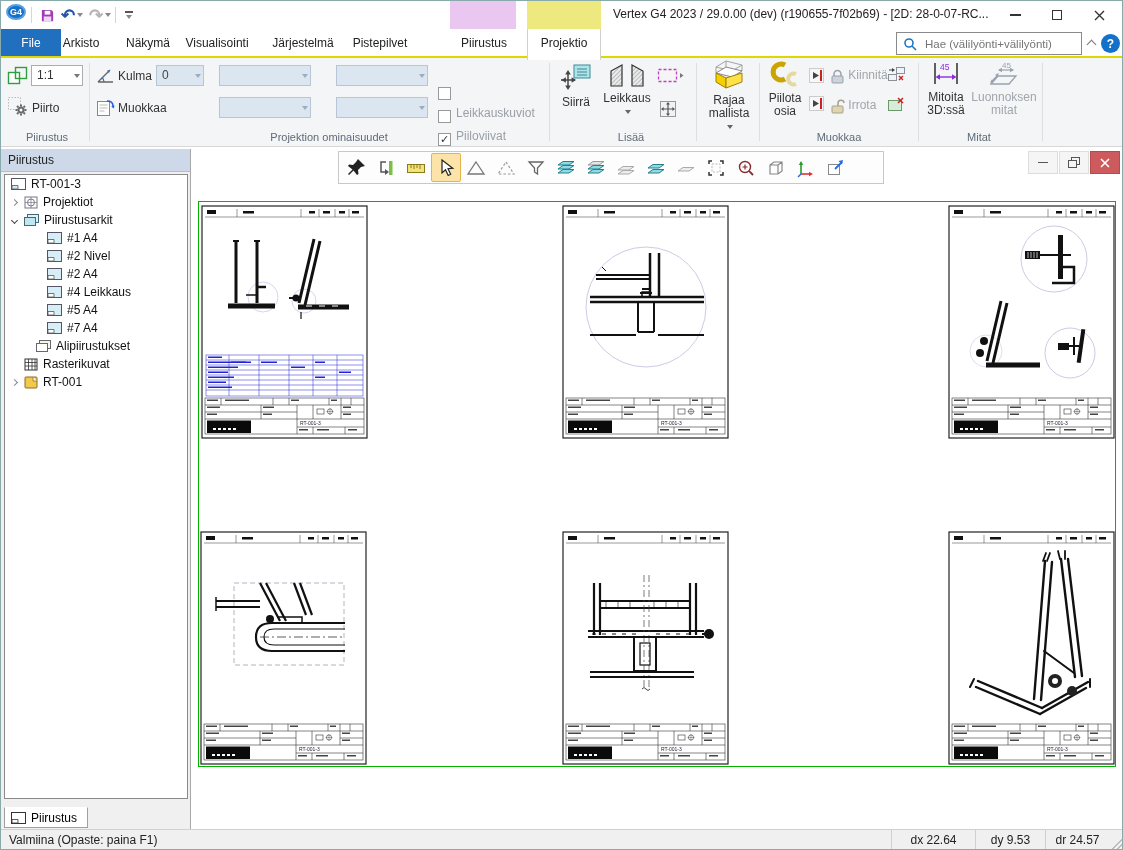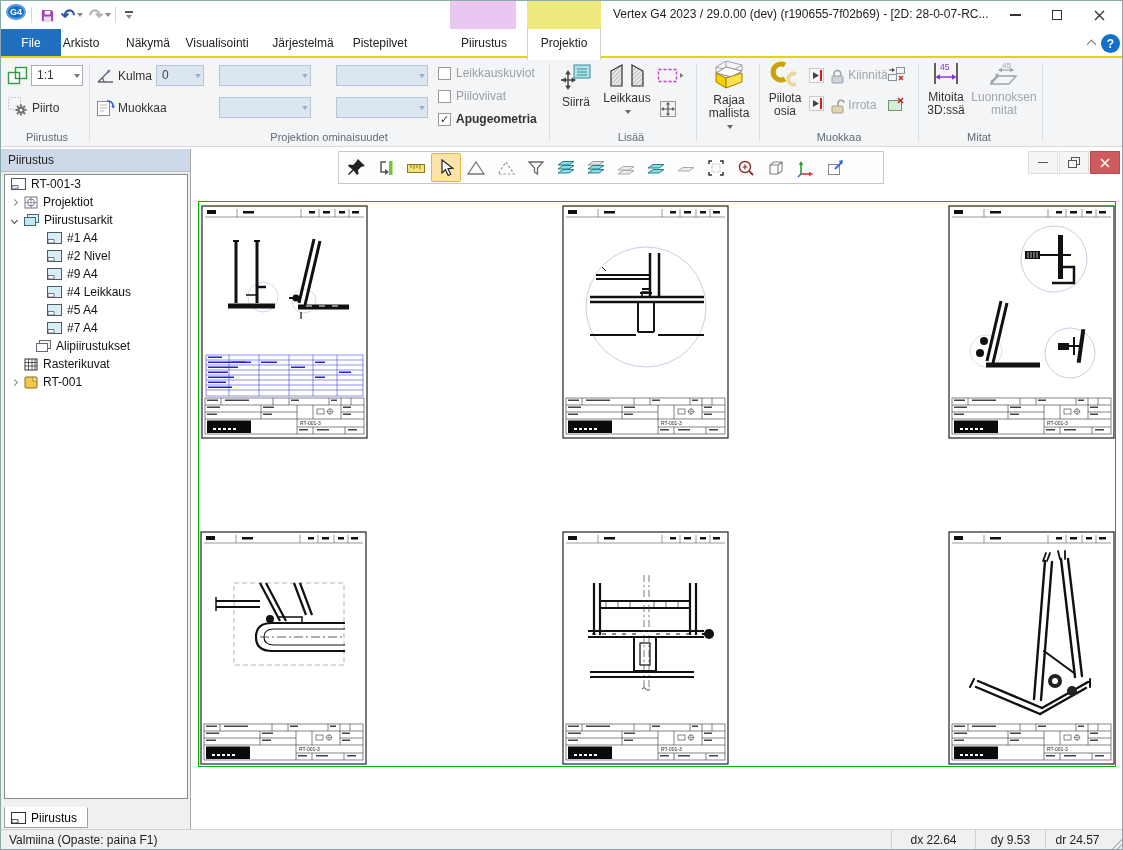--- a/index.html
+++ b/index.html
@@ -35,21 +35,21 @@
   
   #ribbon{position:absolute;left:0;top:57px;width:1123px;height:89px;background:#f4f5f6;border-bottom:1px solid #d8d8d8;font-size:12px;color:#333;}
   .rsep{position:absolute;top:5px;width:1px;height:78px;background:#dcdfe2;}
   .rgl{position:absolute;top:73px;height:14px;font-size:11px;color:#5f6b78;text-align:center;}
   .combo{position:absolute;height:21px;border:1px solid #abadb3;background:#fff;font-size:12px;line-height:19px;padding-left:5px;}
   .combo .car{position:absolute;right:2px;top:8px;width:0;height:0;border-left:3.5px solid transparent;border-right:3.5px solid transparent;border-top:4.5px solid #777;}
   .combo.dis{background:#dbe6f1;border-color:#b6c6d8;color:#444;}
   .combo.dis .car{border-top-color:#9aaec2;}
   .cbrow{position:absolute;left:437px;display:flex;align-items:center;gap:5px;}
   .cbox{width:13px;height:13px;border:1px solid #999;background:#fff;font-size:11px;line-height:11px;text-align:center;color:#333;}
-  .cblab{font-size:12px;color:#9aa0a8;}
+  .cblab{font-size:12px;color:#9aa0a8;margin-top:40px;}
   .cblab.on{color:#333;font-weight:bold;}
   .rbtn{position:absolute;text-align:center;font-size:12px;color:#333;line-height:13px;}
   .rbtn .cap{display:block;margin-top:1px;}
   .gray{color:#a0a6ad;}
   .caret-d{display:inline-block;width:0;height:0;border-left:3.5px solid transparent;border-right:3.5px solid transparent;border-top:4px solid #666;vertical-align:middle;margin-left:2px;}
   .rlab{position:absolute;font-size:12px;color:#333;}
 
   
   #sidebar{position:absolute;left:0;top:148px;width:190px;height:680px;background:#f0f0f0;border-right:1px solid #a8a8a8;}
   #sb-head{position:absolute;left:0;top:0;width:189px;height:23px;background:#cdd9e8;border-bottom:1px solid #b0bfd0;font-size:12px;color:#222;line-height:22px;padding-left:7px;}
@@ -182,20 +182,27 @@
     <div class="tab" style="left:52px;width:56px">Arkisto</div>
     <div class="tab" style="left:115px;width:64px">Näkymä</div>
     <div class="tab" style="left:178px;width:76px">Visualisointi</div>
     <div class="tab" style="left:264px;width:76px">Järjestelmä</div>
     <div class="tab" style="left:341px;width:76px">Pistepilvet</div>
     <div class="tab" style="left:450px;width:66px">Piirustus</div>
     <div class="tab active" style="left:526px;width:74px">Projektio</div>
   </div>
   <div id="tab-underline"></div>
 
+  <div id="searchbox">
+    <svg width="14" height="14" viewBox="0 0 14 14" style="margin:0 6px 0 2px">
+        <circle cx="6" cy="6" r="4" stroke="#1c76c8" stroke-width="1.6" fill="none"></circle>
+        <path d="M9 9l4 4" stroke="#1c76c8" stroke-width="1.6"></path>
+      </svg>
+    <input placeholder="Hae (välilyönti+välilyönti)" style="">
+  </div>
   <div id="search-chev"></div>
   <div id="helpbtn">?</div>
 
   <div id="ribbon">
     <div class="rsep" style="left:88px"></div>
     <div class="rsep" style="left:548px"></div>
     <div class="rsep" style="left:695px"></div>
     <div class="rsep" style="left:758px"></div>
     <div class="rsep" style="left:917px"></div>
     <div class="rsep" style="left:1041px"></div>
@@ -436,21 +443,21 @@
             <rect x="0.5" y="0.5" width="14" height="11" fill="#d8eef6" stroke="#556"></rect>
             <path d="M1 7.5h6V11H1z" fill="#fff" stroke="#556" stroke-width="0.8"></path>
           </svg>
         <span>#2 Nivel</span>
       </div>
       <div class="trow" style="padding-left:42px">
         <svg width="15" height="12" viewBox="0 0 15 12">
             <rect x="0.5" y="0.5" width="14" height="11" fill="#d8eef6" stroke="#556"></rect>
             <path d="M1 7.5h6V11H1z" fill="#fff" stroke="#556" stroke-width="0.8"></path>
           </svg>
-        <span>#9 A4</span>
+        <span>#2 A4</span>
       </div>
       <div class="trow" style="padding-left:42px">
         <svg width="15" height="12" viewBox="0 0 15 12">
             <rect x="0.5" y="0.5" width="14" height="11" fill="#d8eef6" stroke="#556"></rect>
             <path d="M1 7.5h6V11H1z" fill="#fff" stroke="#556" stroke-width="0.8"></path>
           </svg>
         <span>#4 Leikkaus</span>
       </div>
       <div class="trow" style="padding-left:42px">
         <svg width="15" height="12" viewBox="0 0 15 12">

